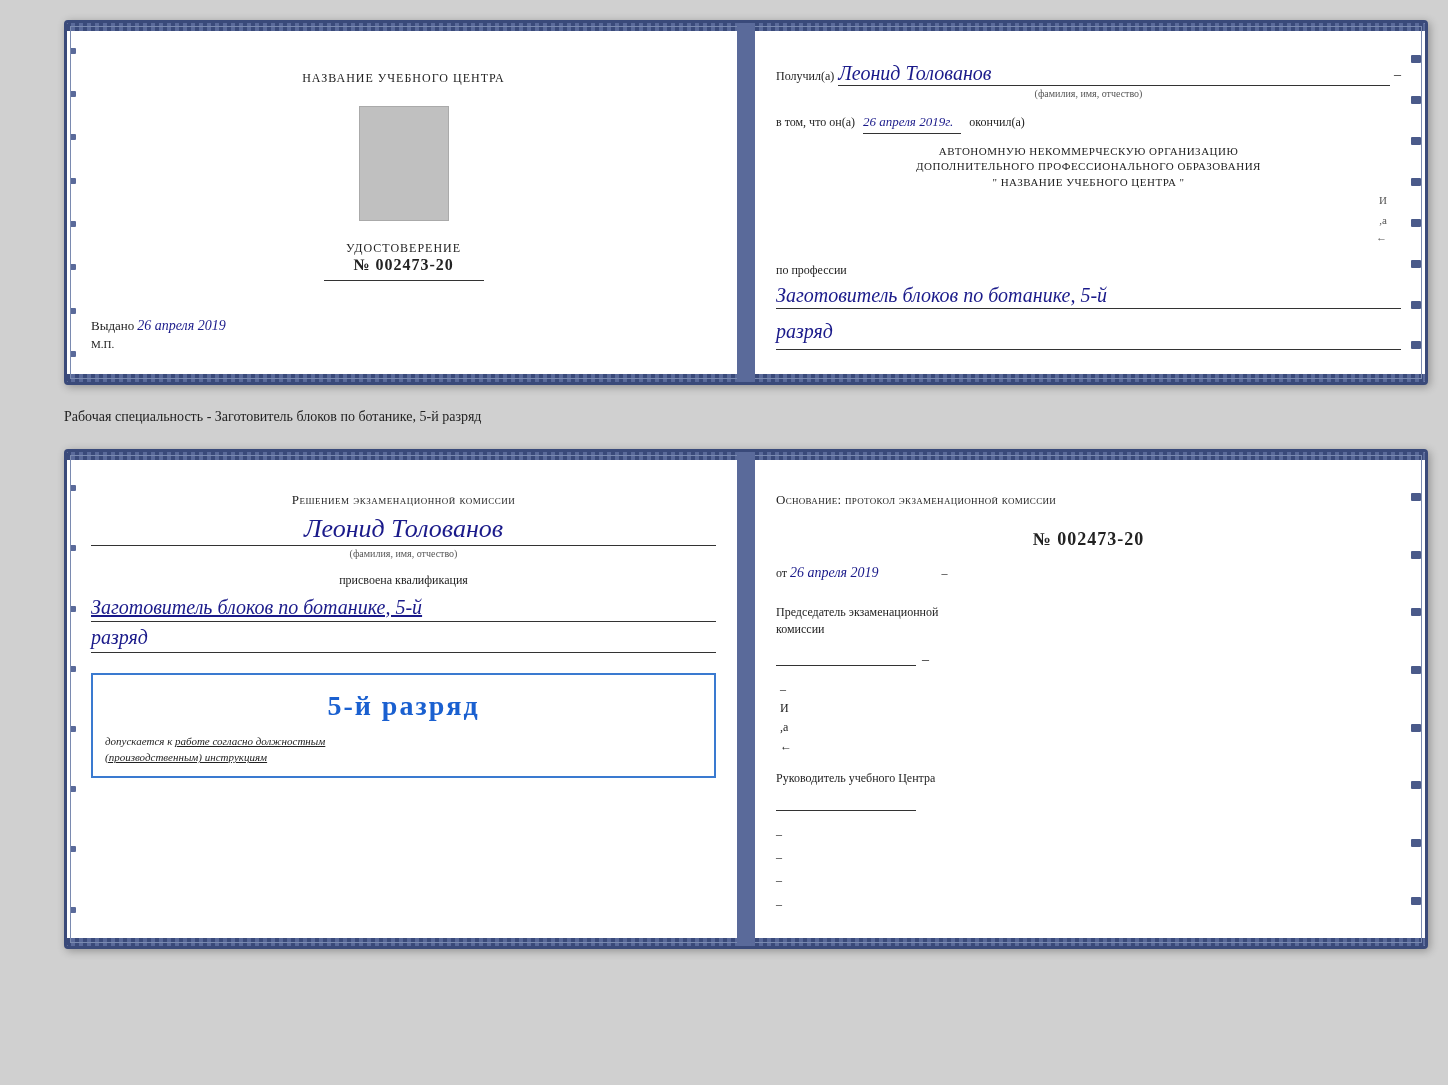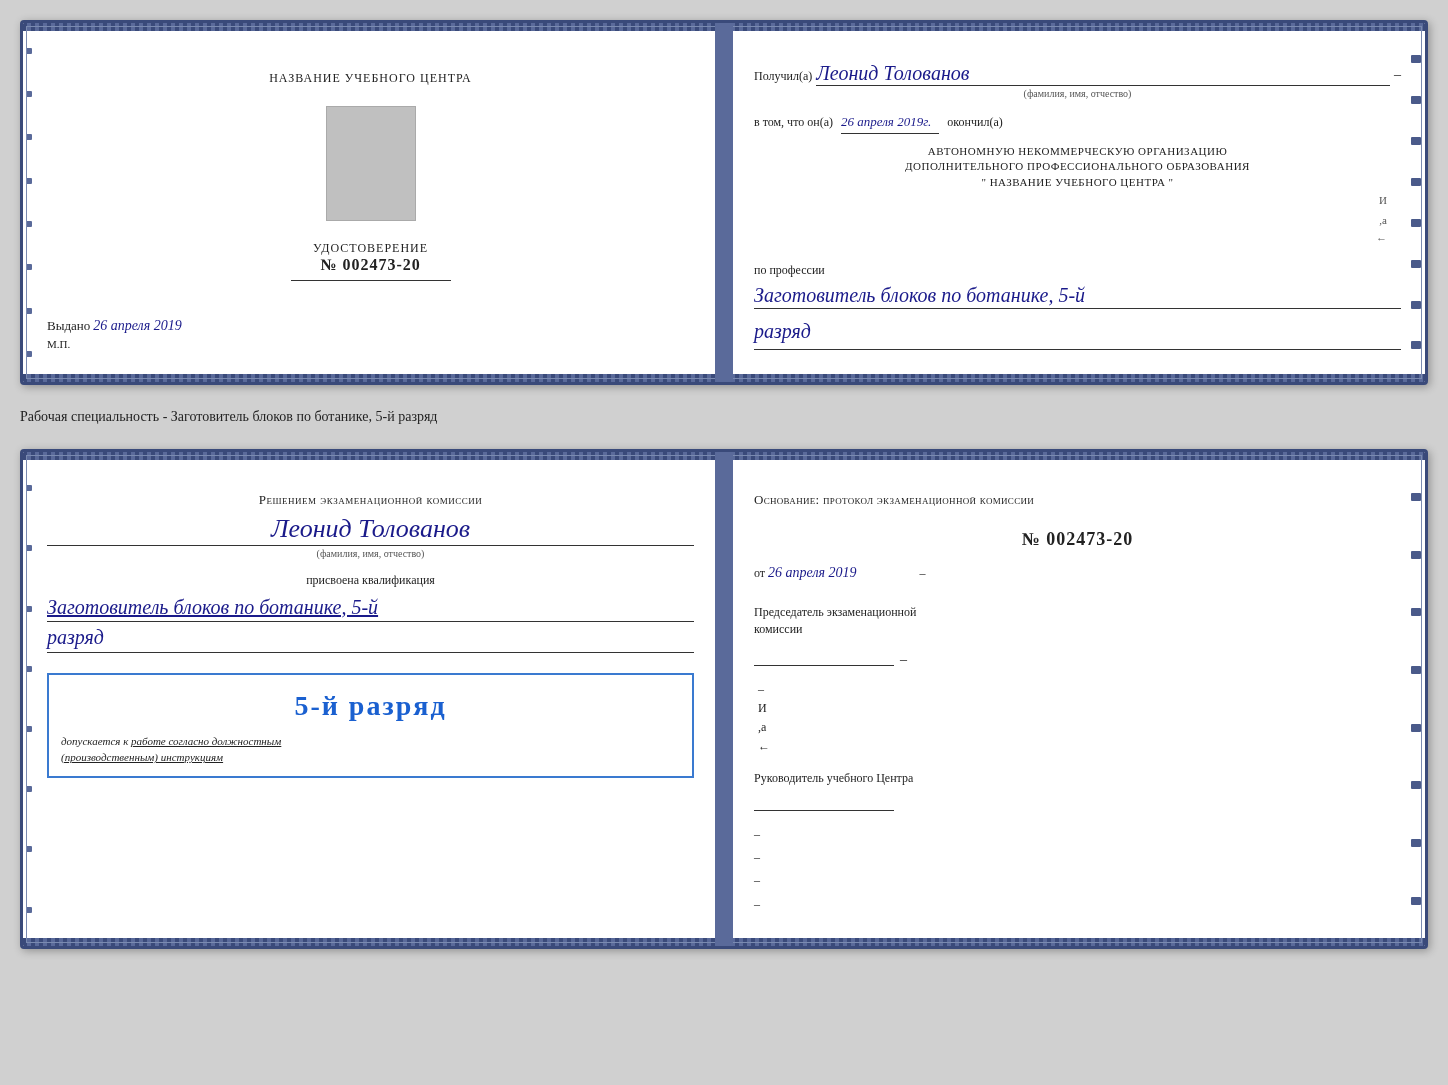--- a/index.html
+++ b/index.html
@@ -8,20 +8,21 @@
       font-family: 'Times New Roman', serif;
       width: 1448px;
       min-height: 1085px;
       padding: 20px;
     }
 
     .page-container {
       display: flex;
       flex-direction: column;
       gap: 18px;
+      margin-left: 44px;
     }
 
     
     .doc-card {
       background: white;
       border: 3px solid #3a4a7a;
       border-radius: 4px;
       display: flex;
       position: relative;
       overflow: hidden;

